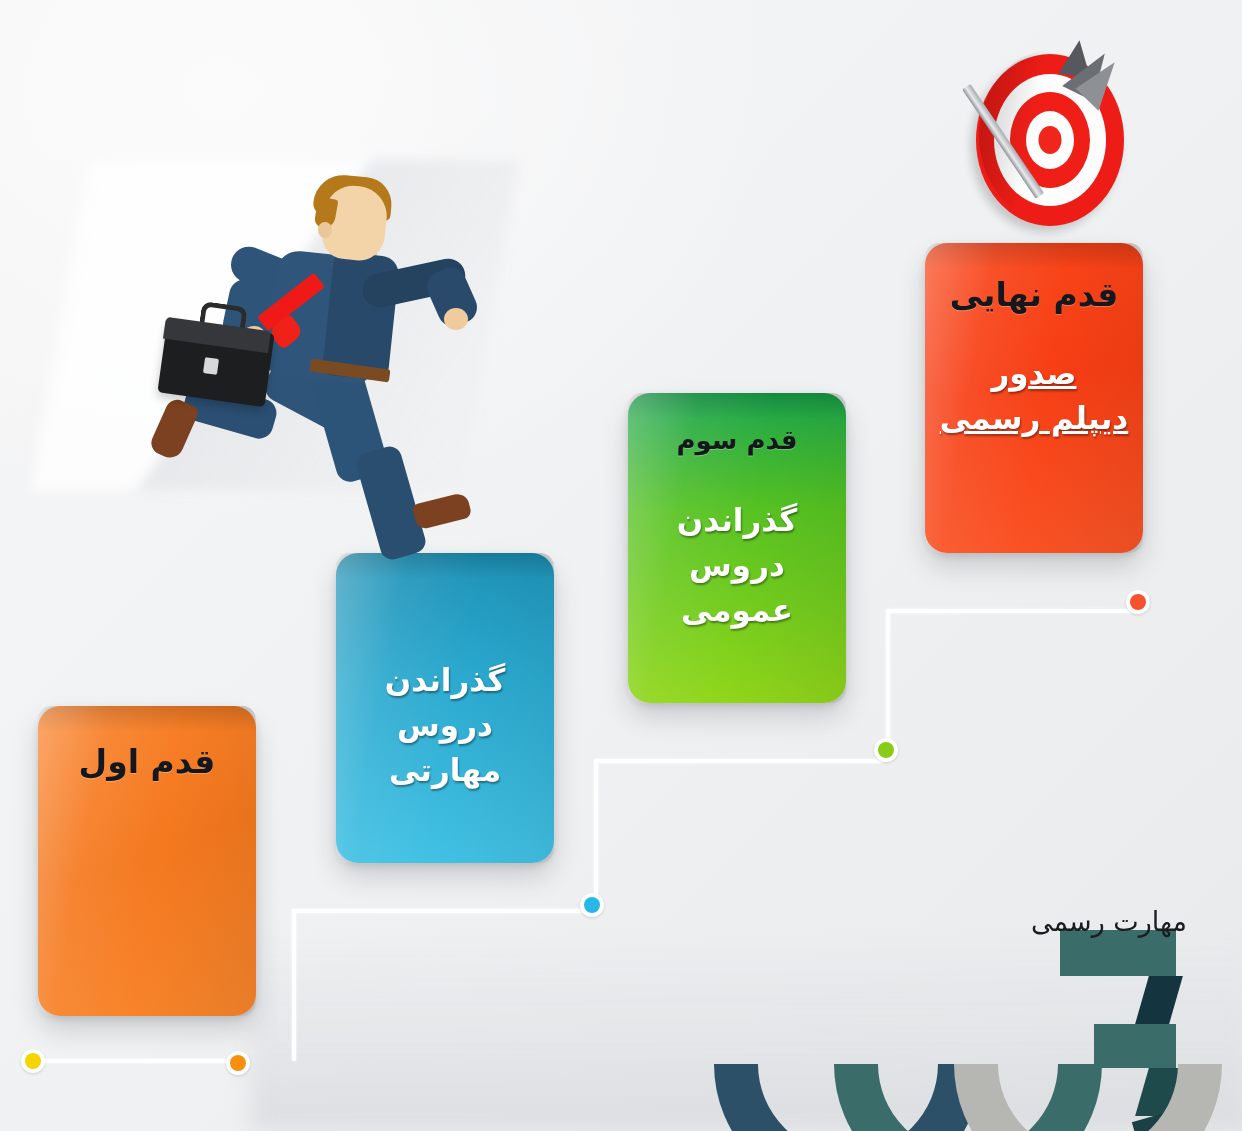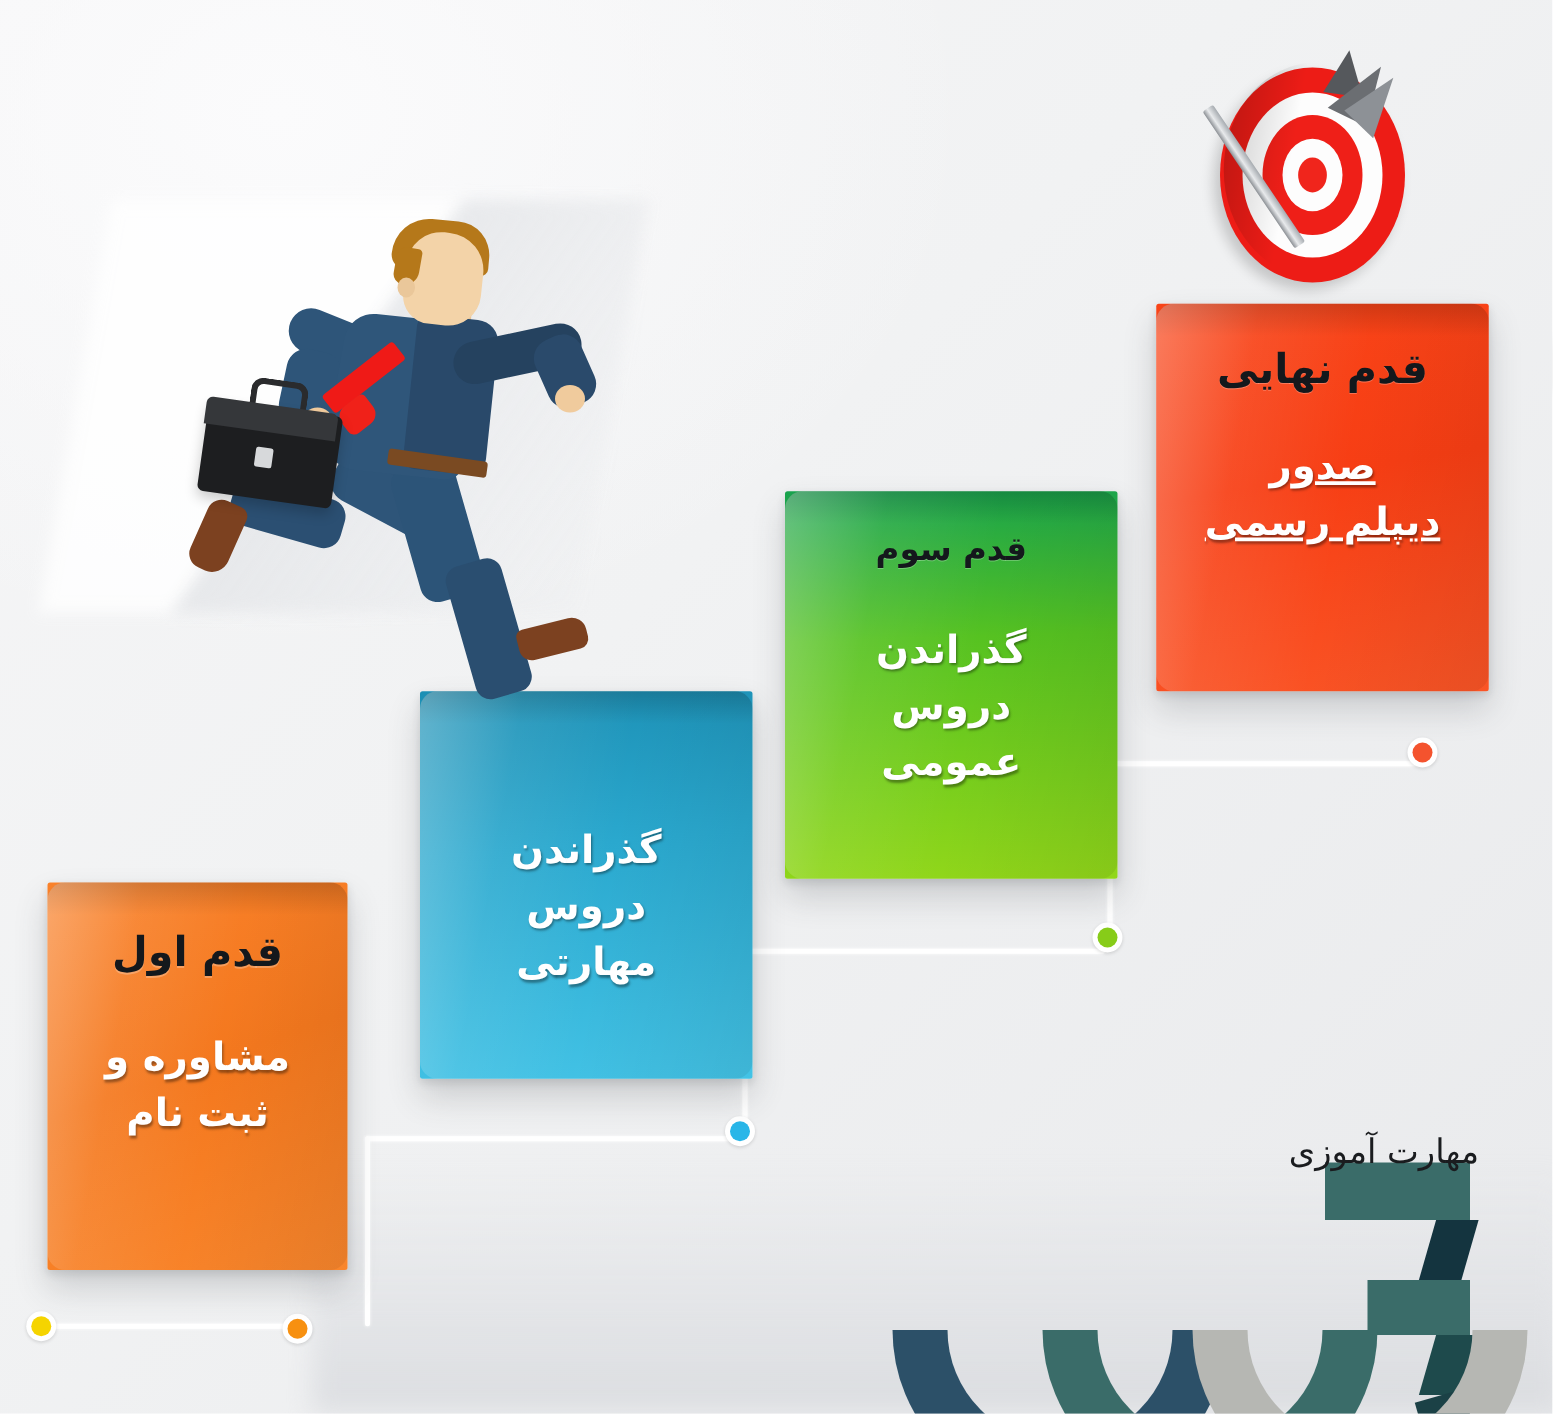--- a/index.html
+++ b/index.html
@@ -37,23 +37,23 @@
   .dot{
     position:absolute;width:24px;height:24px;border-radius:50%;
     background:#ffffff;
     box-shadow:0 1px 3px rgba(0,0,0,.14);
     display:flex;align-items:center;justify-content:center;
   }
   .dot i{display:block;width:16px;height:16px;border-radius:50%;}
 
   
   .card{
-    position:absolute;border-radius:2px;
+    position:absolute;border-radius:22px;
     box-shadow:0 14px 26px rgba(60,64,70,.20), 0 3px 7px rgba(60,64,70,.14);
-    color:#fff;overflow:visible;padding-left:48px;
+    color:#fff;overflow:visible;
   }
   .card .sheen{
     position:absolute;inset:0;border-radius:14px;pointer-events:none;
     background:linear-gradient(100deg,rgba(255,255,255,.30) 0%,rgba(255,255,255,.08) 26%,rgba(255,255,255,0) 55%,rgba(0,0,0,.07) 100%);
   }
   .card .topband{
     position:absolute;left:0;right:0;top:0;height:26px;border-radius:14px 14px 0 0;
     background:linear-gradient(180deg,rgba(0,0,0,.16),rgba(0,0,0,0));
     pointer-events:none;
   }
@@ -78,21 +78,21 @@
     direction:rtl;
   }
   .card-body{
     position:absolute;left:0;right:0;
     text-align:center;font-weight:bold;color:#ffffff;
     text-shadow:1px 2px 2px rgba(0,0,0,.38);
     direction:rtl;line-height:1.45;
   }
 
   
-  #card-1{left:38px;top:706px;width:192px;height:310px;
+  #card-1{left:38px;top:706px;width:218px;height:310px;
     background:linear-gradient(160deg,#f9812a 0%,#f4781e 48%,#f9862c 100%);}
   #card-1 .card-title{top:36px;font-size:33px;}
   #card-1 .card-body{top:118px;font-size:31px;}
 
   #card-2{left:336px;top:553px;width:218px;height:310px;
     background:linear-gradient(175deg,#1c8fb4 0%,#2aa8ce 40%,#43c3e6 100%);}
   #card-2 .card-title{top:34px;font-size:33px;}
   #card-2 .card-body{top:105px;font-size:31px;}
 
   #card-3{left:628px;top:393px;width:218px;height:310px;
@@ -214,22 +214,20 @@
   </div>
   <div class="dot" style="left:1126px;top:590px;">
     <i style="background:#f4532e;"></i>
   </div>
 
   <div class="card" id="card-1">
     <div class="curl"></div>
     <div class="topband"></div>
     <div class="sheen"></div>
     <div class="card-title">قدم اول</div>
-    <div class="card-body" style="white-space:pre-line;">مشاوره و
-ثبت نام</div>
   </div>
 
   <div class="card" id="card-2">
     <div class="curl"></div>
     <div class="topband"></div>
     <div class="sheen"></div>
     <div class="card-body" style="white-space:pre-line;">گذراندن
 دروس
 مهارتی</div>
   </div>
@@ -300,15 +298,15 @@
     <div class="arc a1"></div>
     <div class="logo-bar"></div>
     <div class="arc-dark1"></div>
     <div class="arc a2"></div>
     <div class="logo-bar2"></div>
     <div class="arc-dark2"></div>
     <div class="arc-dark3"></div>
     <div class="arc a3"></div>
 
   </div>
-  <div id="logo-text">مهارت آموزی</div>
+  <div id="logo-text">مهارت رسمی</div>
 
 </div>
 
 </body></html>

